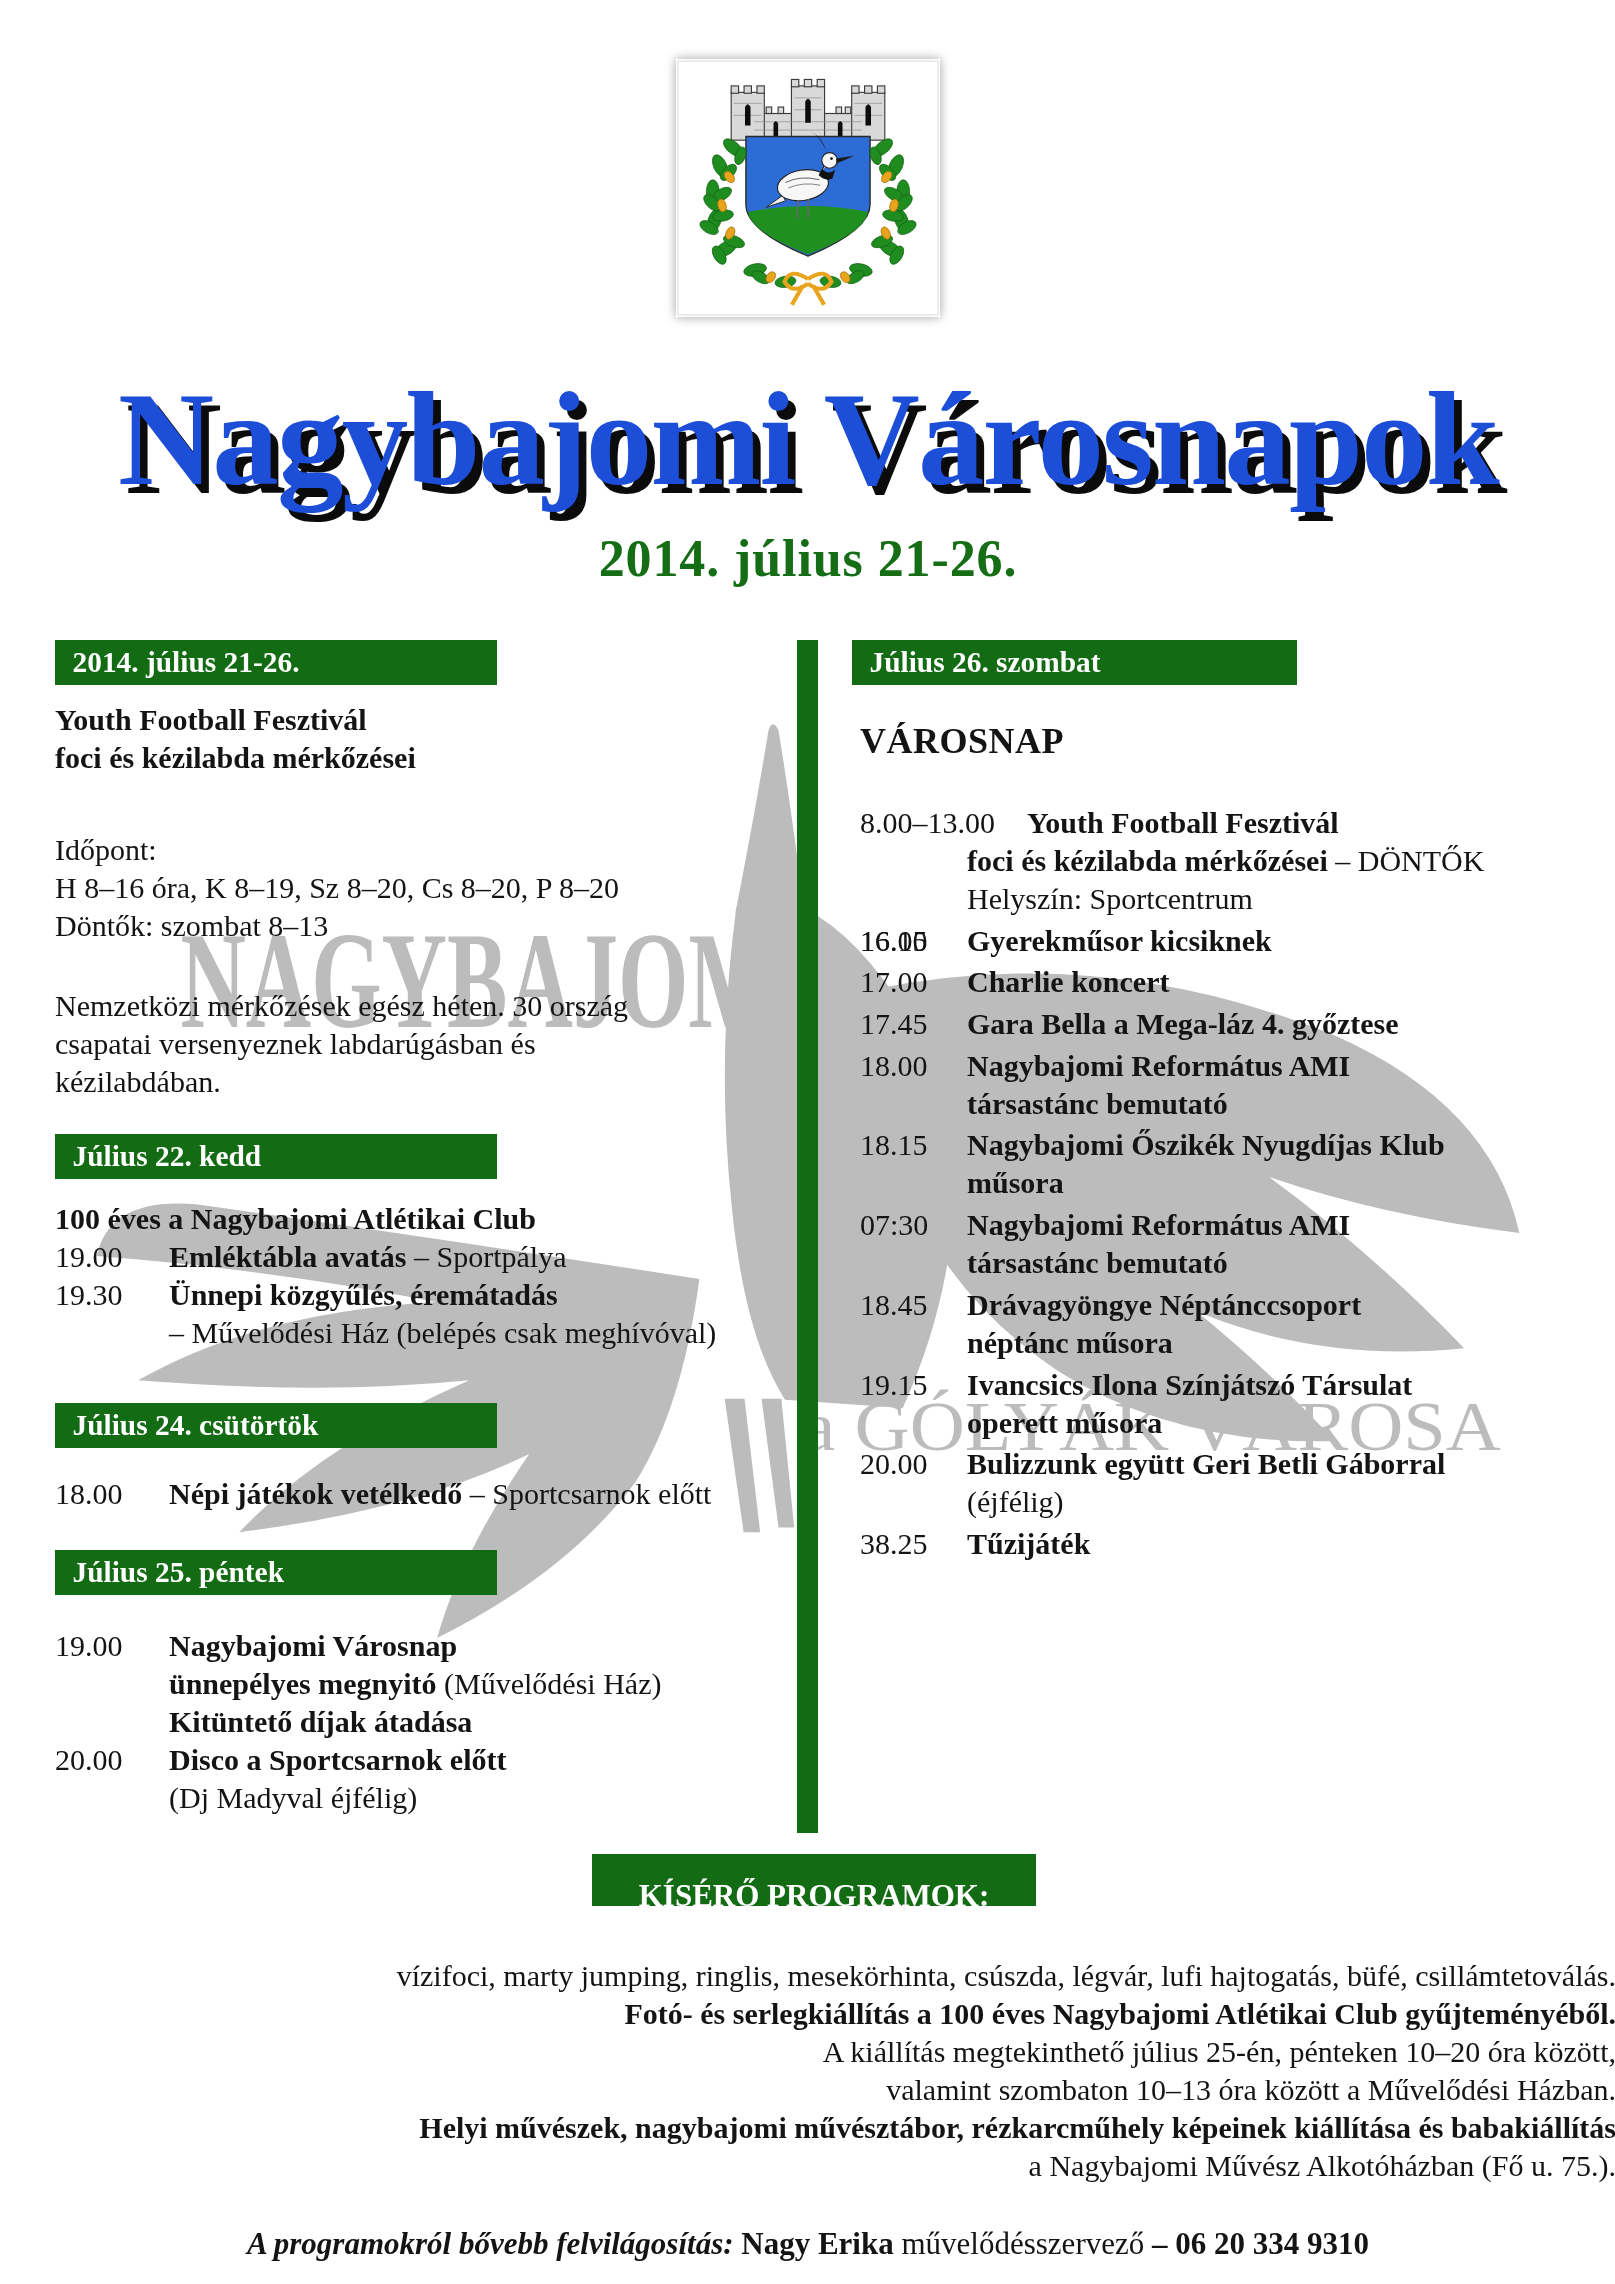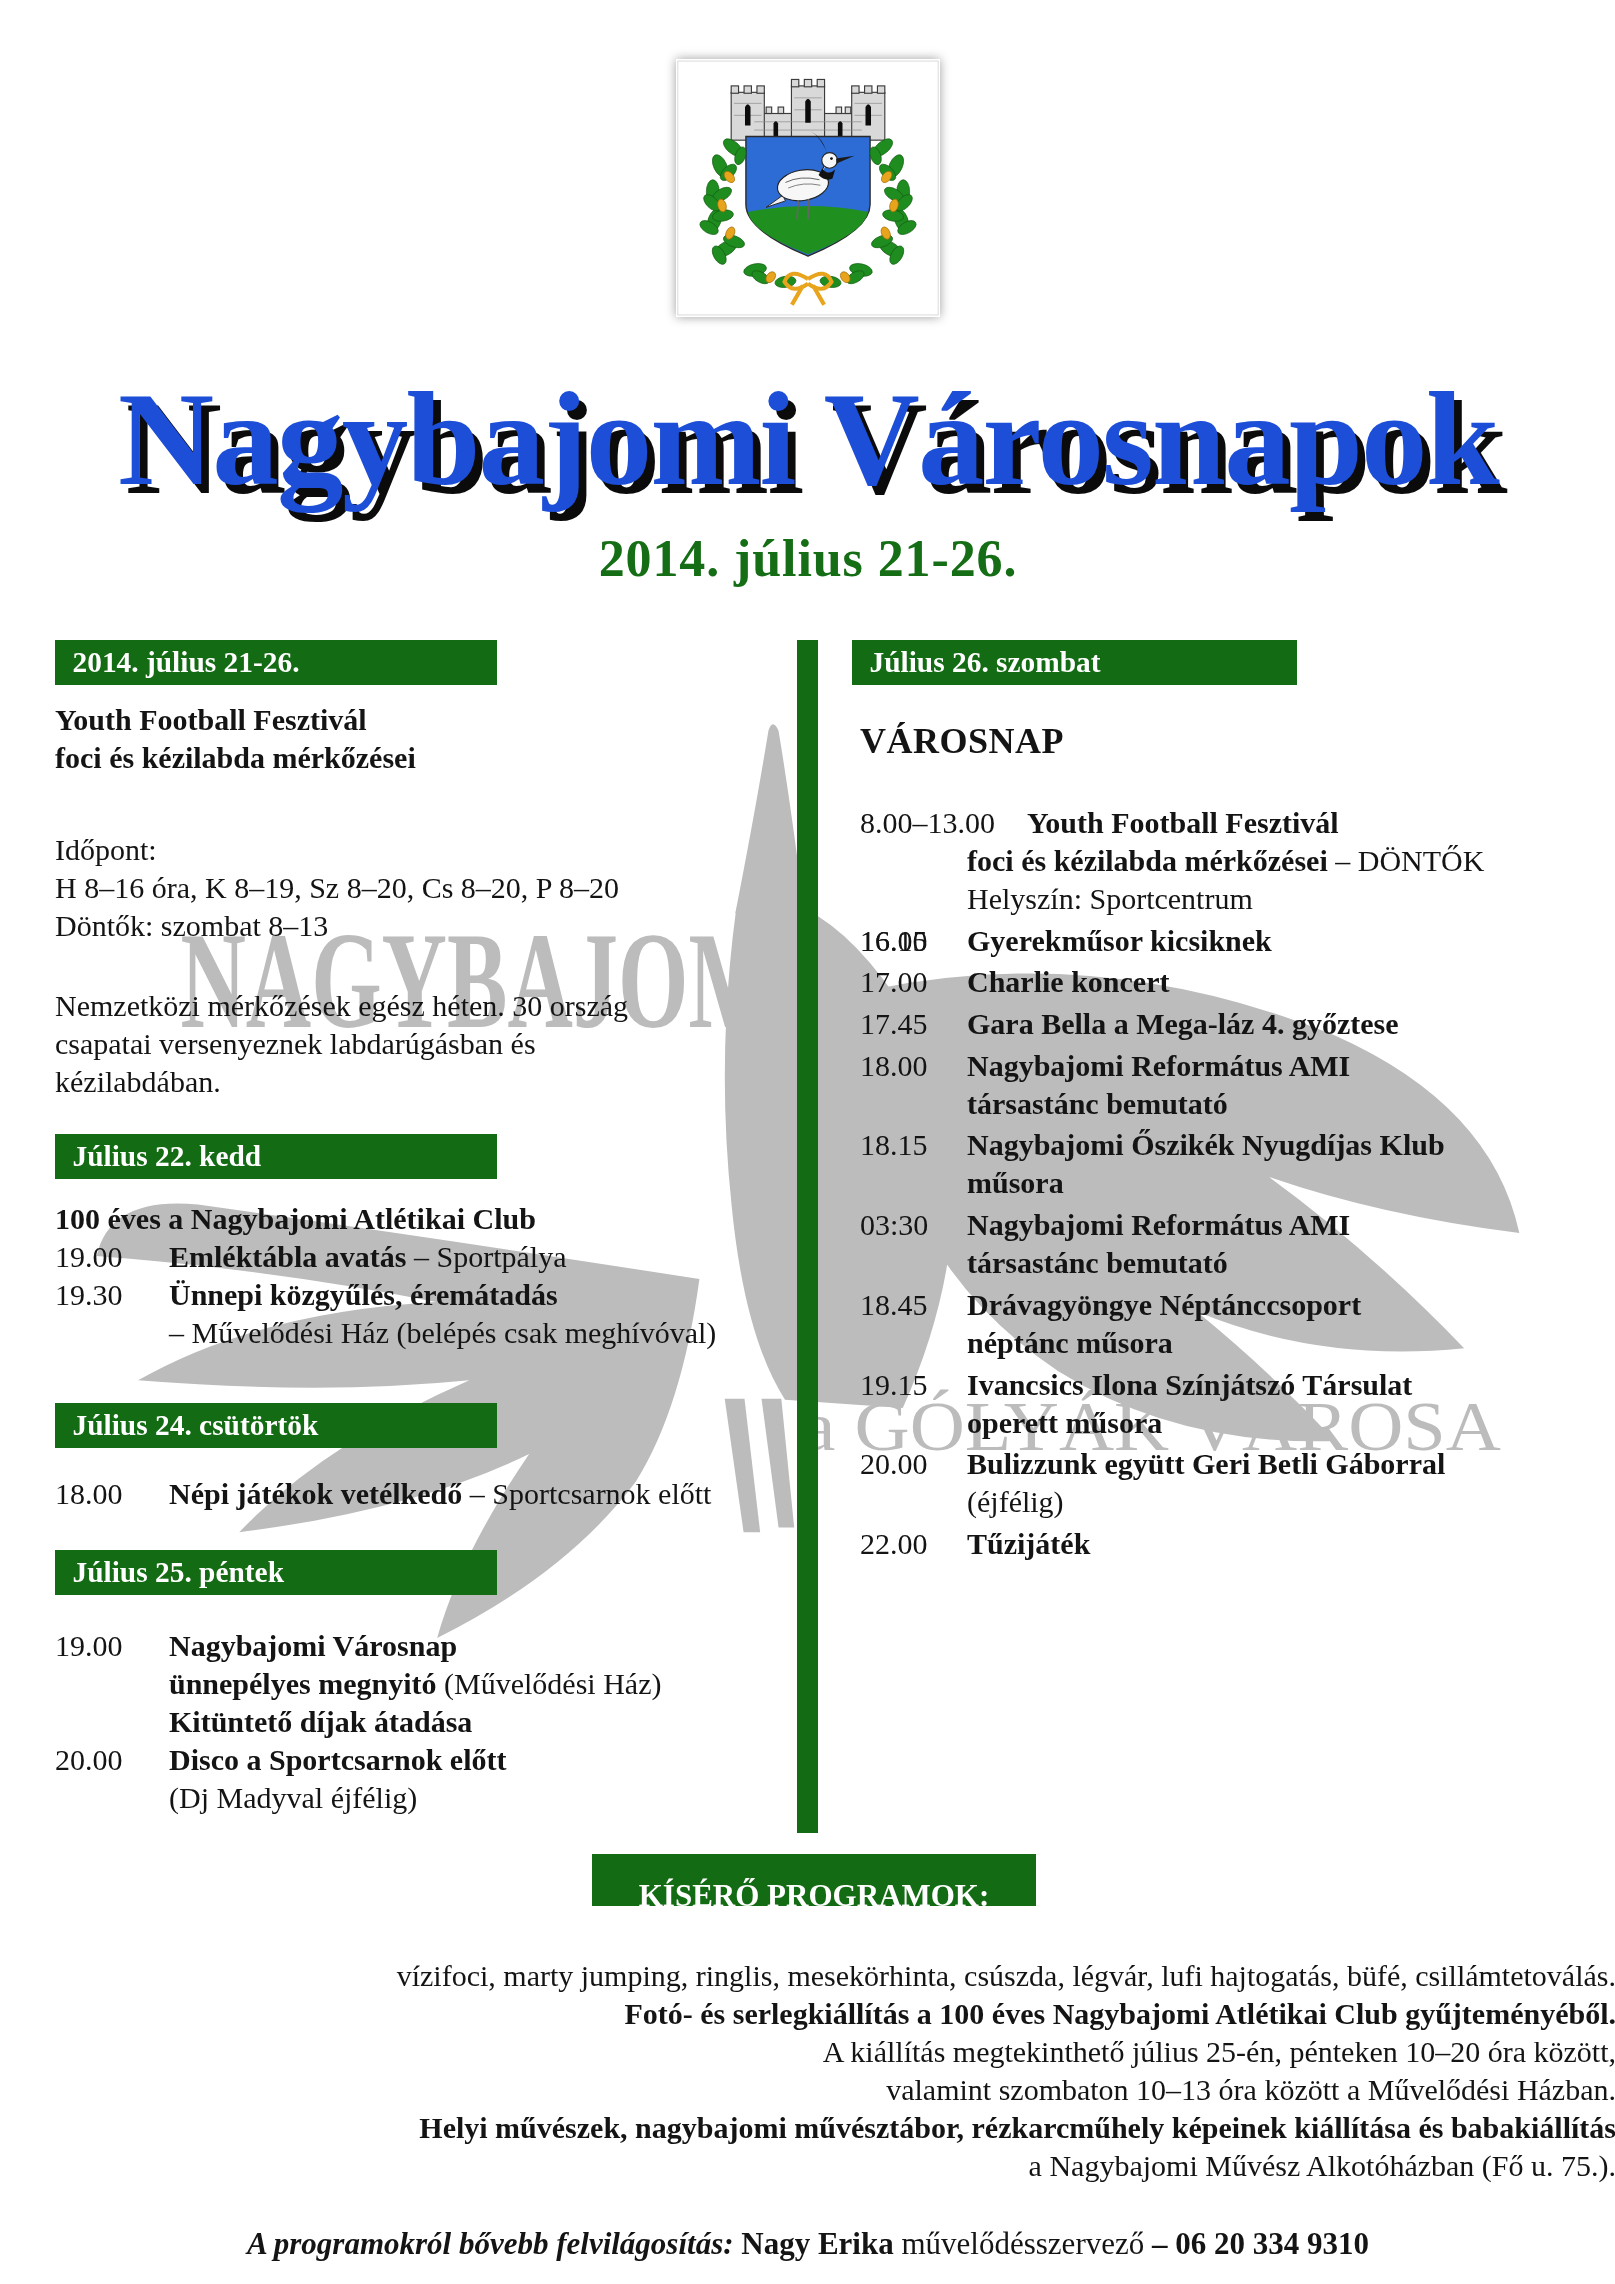--- a/index.html
+++ b/index.html
@@ -292,41 +292,41 @@
     <span class="time">18.00</span>
     <div><b>Nagybajomi Református AMI</b></div>
     <div><b>társastánc bemutató</b></div>
   </div>
   <div class="r-item">
     <span class="time">18.15</span>
     <div><b>Nagybajomi Őszikék Nyugdíjas Klub</b></div>
     <div><b>műsora</b></div>
   </div>
   <div class="r-item">
-    <span class="time">03:30</span>
+    <span class="time">07:30</span>
     <div><b>Nagybajomi Református AMI</b></div>
     <div><b>társastánc bemutató</b></div>
   </div>
   <div class="r-item">
     <span class="time">18.45</span>
     <div><b>Drávagyöngye Néptánccsoport</b></div>
     <div><b>néptánc műsora</b></div>
   </div>
   <div class="r-item">
     <span class="time">19.15</span>
     <div><b>Ivancsics Ilona Színjátszó Társulat</b></div>
     <div><b>operett műsora</b></div>
   </div>
   <div class="r-item">
     <span class="time">20.00</span>
     <div><b>Bulizzunk együtt Geri Betli Gáborral</b></div>
     <div><span>(éjfélig)</span></div>
   </div>
   <div class="r-item">
-    <span class="time">22.00</span>
+    <span class="time">38.25</span>
     <div><b>Tűzijáték</b></div>
   </div>
 </div>
 
 <div class="abs extras">
   <div><span>vízifoci, marty jumping, ringlis, mesekörhinta, csúszda, légvár, lufi hajtogatás, büfé, csillámtetoválás.</span></div>
   <div><b>Fotó- és serlegkiállítás a 100 éves Nagybajomi Atlétikai Club gyűjteményéből.</b></div>
   <div><span>A kiállítás megtekinthető július 25-én, pénteken 10–20 óra között,</span></div>
   <div><span>valamint szombaton 10–13 óra között a Művelődési Házban.</span></div>
   <div><b>Helyi művészek, nagybajomi művésztábor, rézkarcműhely képeinek kiállítása és babakiállítás</b></div>

